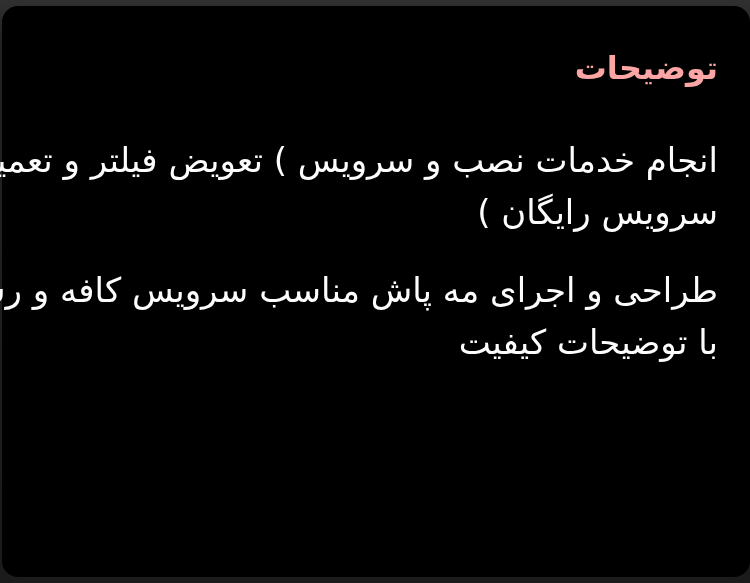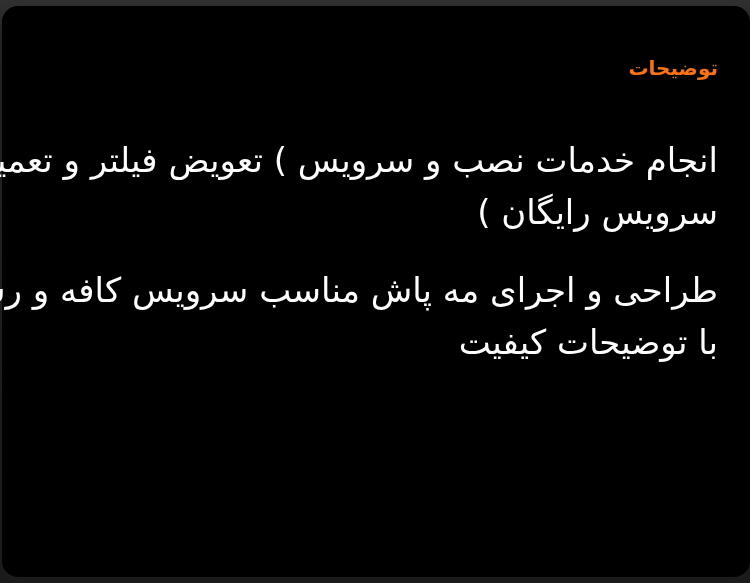--- a/index.html
+++ b/index.html
@@ -22,25 +22,25 @@
     left: 2px;
     right: 0;
     background: #000000;
     border-radius: 16px;
     direction: rtl;
     text-align: right;
     padding: 40px 32px 24px 40px;
     color: #ffffff;
   }
   .card-title {
-    font-size: 20px;
+    font-size: 32px;
     font-weight: bold;
     line-height: 44px;
     margin-bottom: 44px;
-    color: #f97316;
+    color: #fca5a5;
   }
   .paragraph {
     margin-bottom: 26px;
   }
   .paragraph:last-child {
     margin-bottom: 0;
   }
   .line {
     font-size: 34px;
     line-height: 52px;

